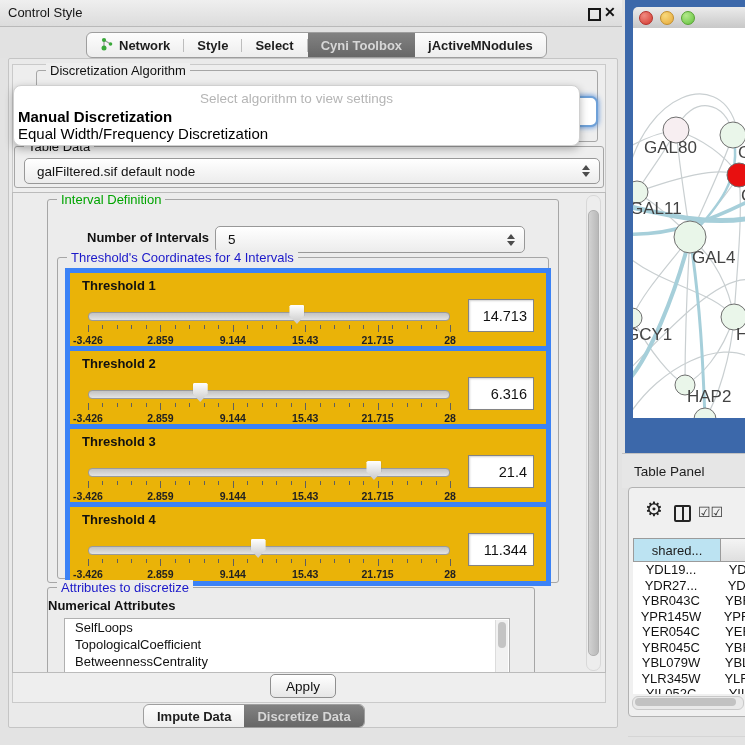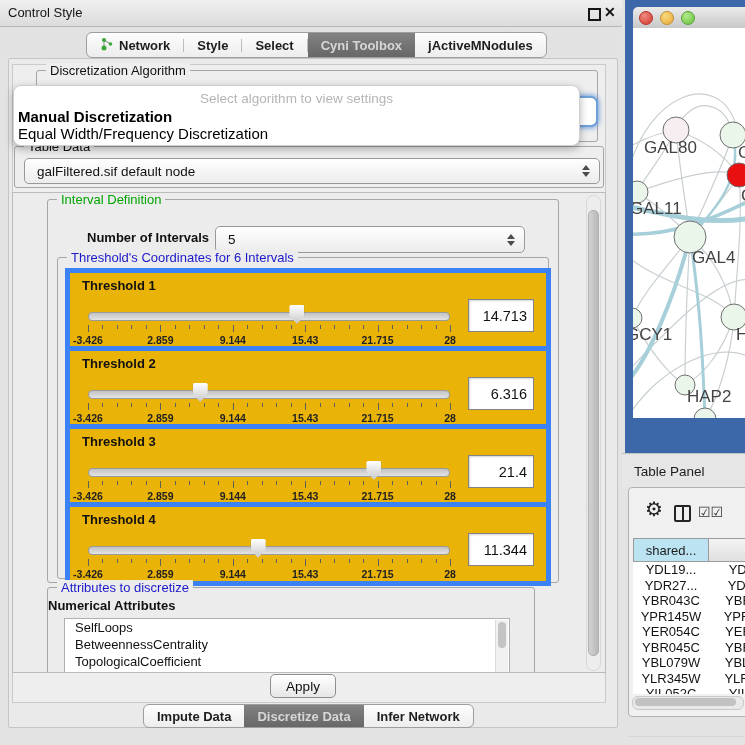--- a/index.html
+++ b/index.html
@@ -173,21 +173,21 @@
   </div>
   <div class="abs" id="ni-label">Number of Intervals</div>
   <div class="combo" id="ni-combo">
     <span>5</span>
     <span class="spin">
         <i class="up"></i>
         <i class="dn"></i>
       </span>
   </div>
   <div class="grp bg2" id="grp-thresh">
-    <div class="grp-title g-blue bg2">Threshold's Coordinates for 6 Intervals</div>
+    <div class="grp-title g-blue bg2">Threshold's Coordinates for 4 Intervals</div>
     <div id="thresholds">
         <div class="tbox" style="top: 10px;">
           <div class="tb-title">Threshold 1</div>
           <div class="slider">
             <div class="track"></div>
             <div class="tick major" style="left: 0px;"></div>
             <div class="tick minor" style="left: 14.48px;"></div>
             <div class="tick minor" style="left: 28.96px;"></div>
             <div class="tick minor" style="left: 43.44px;"></div>
             <div class="tick minor" style="left: 57.92px;"></div>
@@ -343,43 +343,40 @@
           <input class="valuebox" value="11.344" style="">
         </div>
       </div>
   </div>
   <div class="grp bg2" id="grp-attr">
     <div class="grp-title g-blue bg2">Attributes to discretize</div>
     <div class="abs" id="attr-subtitle">Numerical Attributes</div>
     <div id="attr-list">
       <div id="attr-rows">
           <div class="attr-row">SelfLoops</div>
+          <div class="attr-row">TopologicalCoefficient</div>
           <div class="attr-row">BetweennessCentrality</div>
-          <div class="attr-row">TopologicalCoefficient</div>
         </div>
       <div id="attr-scroll">
           <div id="attr-thumb"></div>
         </div>
     </div>
   </div>
   <div class="abs" id="big-scroll">
     <div id="big-thumb"></div>
   </div>
 </div>
 
 <div class="abs" id="apply-btn">Apply</div>
 <div class="abs tabbar" id="bottom-tabs">
     <div class="tab">
       <span>Impute Data</span>
     </div>
     <div class="tab sel">
       <span>Discretize Data</span>
-    </div>
-    <div class="tab">
-      <span>Infer Network</span>
     </div>
   </div>
 
 <div class="abs" id="net-frame"></div>
 <div class="abs" id="mac-titlebar">
     <div id="lights">
       <span class="light" style="left: 6px; background: radial-gradient(circle at 35% 30%, rgb(240, 138, 128), rgb(212, 58, 48)); border: 1px solid rgb(179, 48, 42);"></span>
       <span class="light" style="left: 27px; background: radial-gradient(circle at 35% 30%, rgb(248, 217, 124), rgb(231, 169, 58)); border: 1px solid rgb(194, 143, 44);"></span>
       <span class="light" style="left: 48px; background: radial-gradient(circle at 35% 30%, rgb(180, 233, 140), rgb(98, 194, 61)); border: 1px solid rgb(87, 162, 51);"></span>
     </div>
@@ -432,21 +429,21 @@
 <div class="abs" id="tp-strip">
   <span>Table Panel</span>
 </div>
 <div class="abs" id="table-box"></div>
 <div class="abs" id="gear">⚙</div>
 <div class="abs" id="pane-icon">
     <i></i>
   </div>
 <div class="abs" id="checks">☑☑</div>
 <div class="abs" id="tbl-header">
-    <div class="hcell sel" style="width: 76px;">shared...</div>
+    <div class="hcell sel" style="width: 88px;">shared...</div>
     <div class="hcell" style="width: 90px;">na</div>
   </div>
 <div class="abs" id="tbl-body">
     <div class="trow">
       <div class="tcell" style="width: 76px;">YDL19...</div>
       <div class="tcell" style="width: 90px;">YDL19...</div>
     </div>
     <div class="trow">
       <div class="tcell" style="width: 76px;">YDR27...</div>
       <div class="tcell" style="width: 90px;">YDR27...</div>

